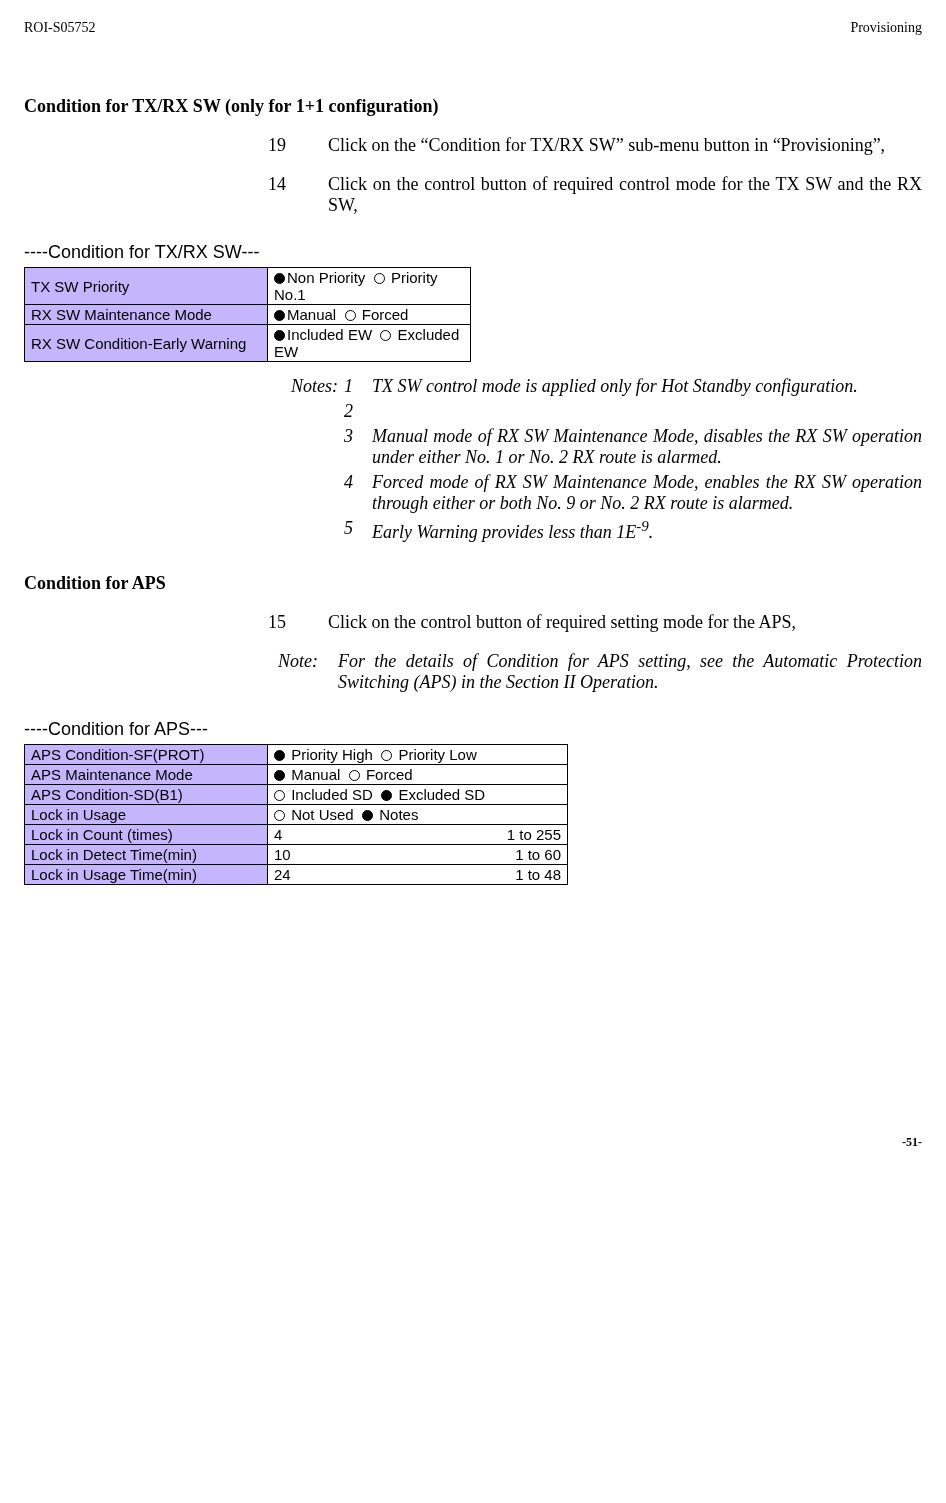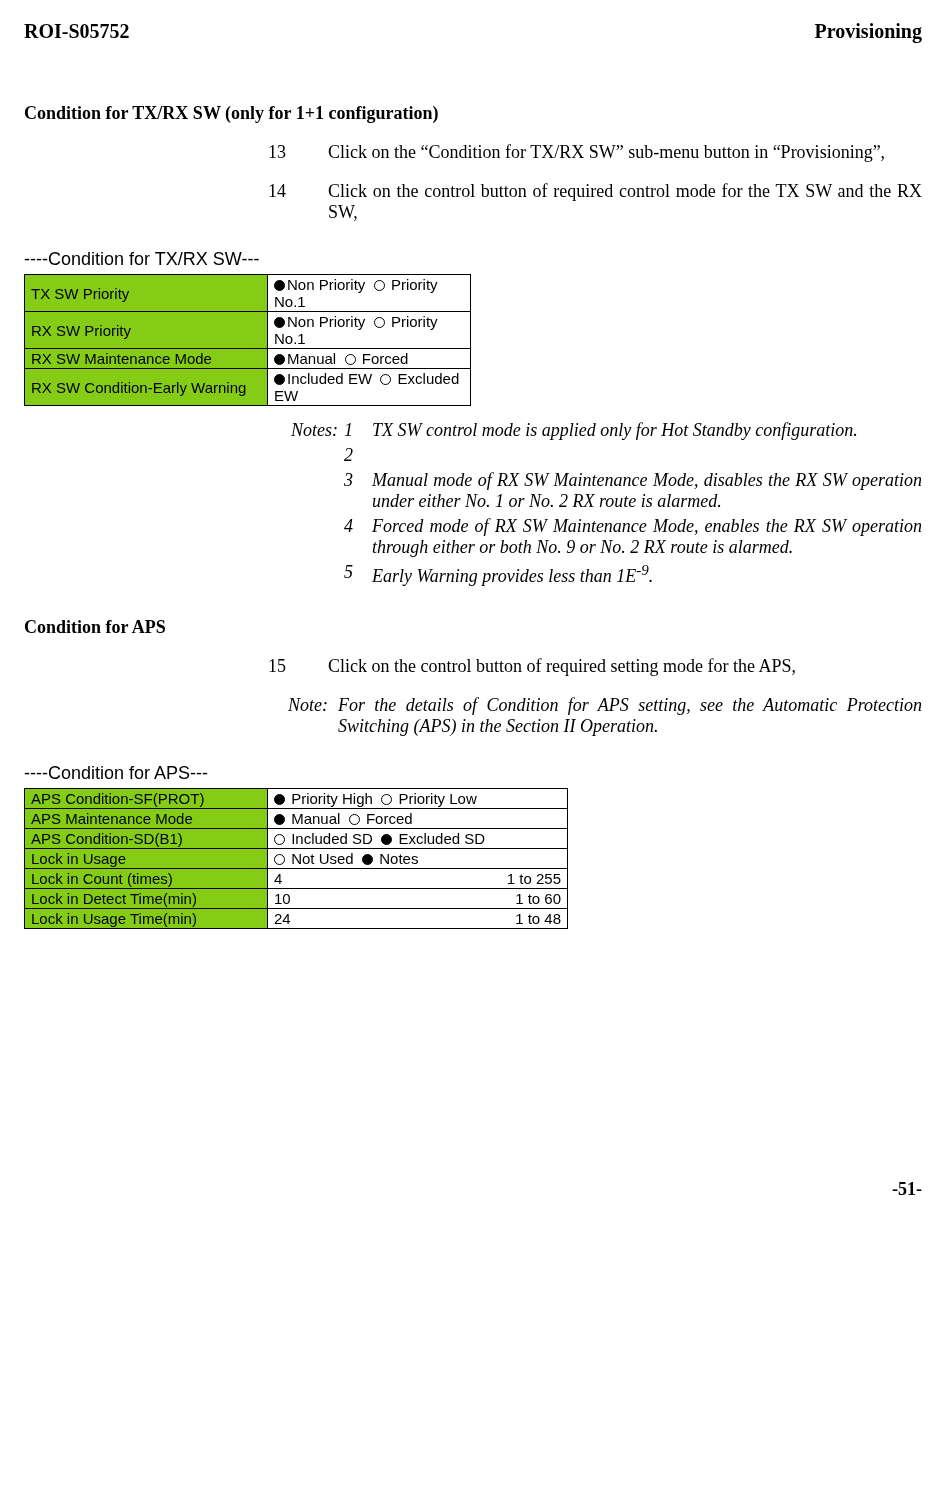--- a/index.html
+++ b/index.html
@@ -6,22 +6,22 @@
     font-family: Georgia, 'Times New Roman', serif;
     font-size: 18px;
     margin: 0;
     padding: 20px 24px;
     color: #000;
     max-width: 946px;
   }
   .header-row {
     display: flex;
     justify-content: space-between;
-    font-weight: bold;
-    font-size: 20px;
+    font-weight: normal;
+    font-size: 14px;
     margin-bottom: 60px;
   }
   .section-title {
     font-weight: bold;
     font-size: 18px;
     margin-bottom: 18px;
     margin-top: 30px;
   }
   .step {
     display: flex;
@@ -46,21 +46,21 @@
     border-collapse: collapse;
     font-family: Arial, Helvetica, sans-serif;
     font-size: 15px;
   }
   td {
     border: 1px solid #000;
     padding: 1px 6px;
     vertical-align: middle;
   }
   td.label {
-    background: #84cc16;
+    background: #c4b5fd;
     width: 230px;
   }
   td.value {
     width: 190px;
   }
   td.range {
     width: 85px;
     text-align: right;
     border-left: none;
   }
@@ -107,67 +107,60 @@
   .single-note {
     display: flex;
     margin-left: 244px;
     margin-top: 14px;
     font-style: italic;
     text-align: justify;
   }
   .single-note-label {
     width: 60px;
     flex-shrink: 0;
-    text-align: right;
+    text-align: center;
     padding-right: 10px;
   }
   .page-num {
     text-align: right;
     font-weight: bold;
-    font-size: 18px;
+    font-size: 12px;
     margin-top: 250px;
   }
 </style>
 </head>
 <body>
 
 <div class="header-row">
   <span>ROI-S05752</span>
   <span>Provisioning</span>
 </div>
 
 <div class="section-title">Condition for TX/RX SW (only for 1+1 configuration)</div>
 
 <div class="step">
-  <div class="step-num">13</div>
+  <div class="step-num">19</div>
   <div class="step-text">Click on the “Condition for TX/RX SW” sub-menu button in “Provisioning”,</div>
 </div>
 <div class="step">
   <div class="step-num">14</div>
   <div class="step-text">Click on the control button of required control mode for the TX SW and the RX SW,</div>
 </div>
 
 <div class="panel-title">----Condition for TX/RX SW---</div>
 <table>
   <tbody>
       <tr>
     <td class="label">TX SW Priority</td>
     <td class="value">
       <span class="radio filled"></span><span>Non Priority</span>&nbsp;
       <span class="radio"></span> <span>Priority No.1</span>
     </td>
   </tr>
   <tr>
-    <td class="label">RX SW Priority</td>
-    <td class="value">
-      <span class="radio filled"></span><span>Non Priority</span>&nbsp;
-      <span class="radio"></span> <span>Priority No.1</span>
-    </td>
-  </tr>
-  <tr>
     <td class="label">RX SW Maintenance Mode</td>
     <td class="value">
       <span class="radio filled"></span><span>Manual</span>&nbsp;
       <span class="radio"></span> <span>Forced</span>
     </td>
   </tr>
   <tr>
     <td class="label">RX SW Condition-Early Warning</td>
     <td class="value">
       <span class="radio filled"></span><span>Included EW</span>&nbsp;

